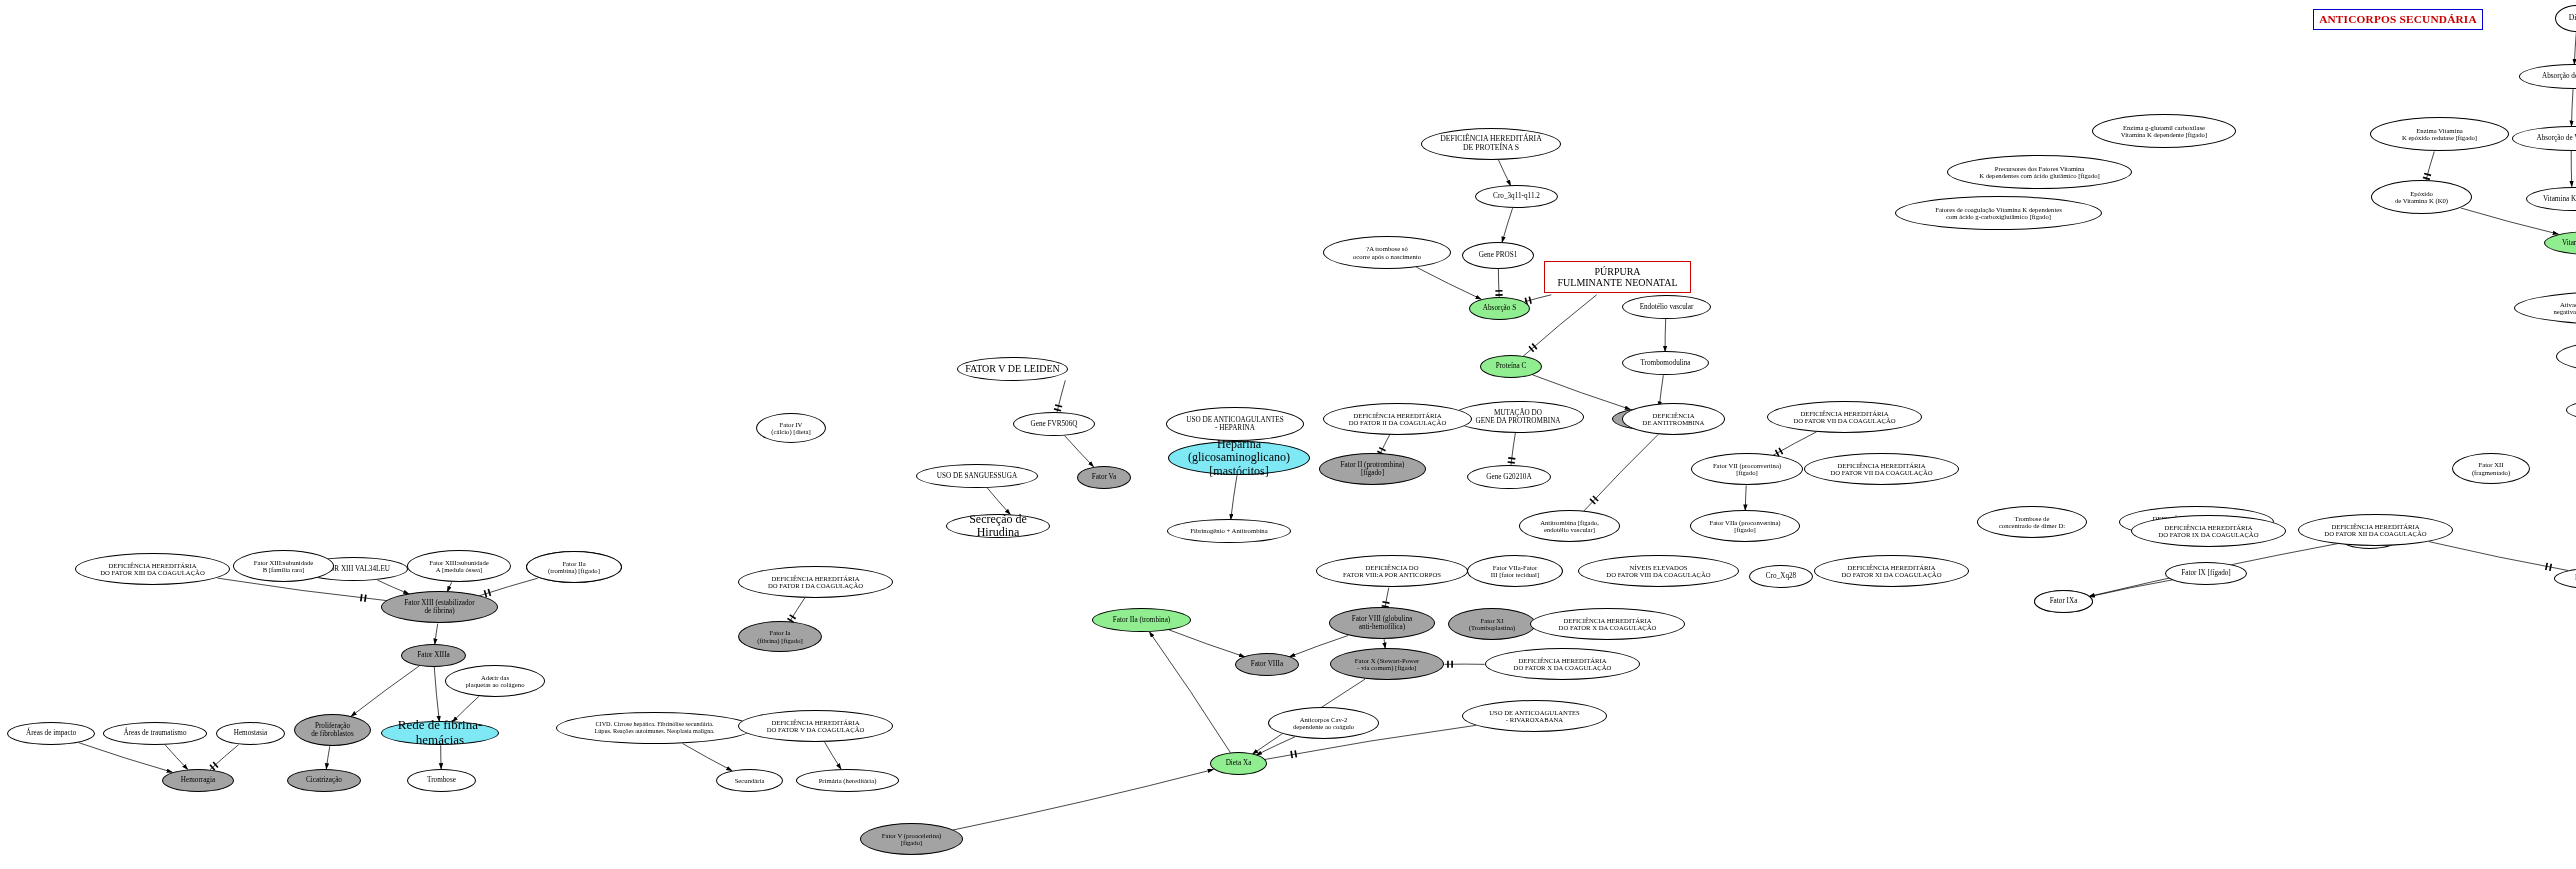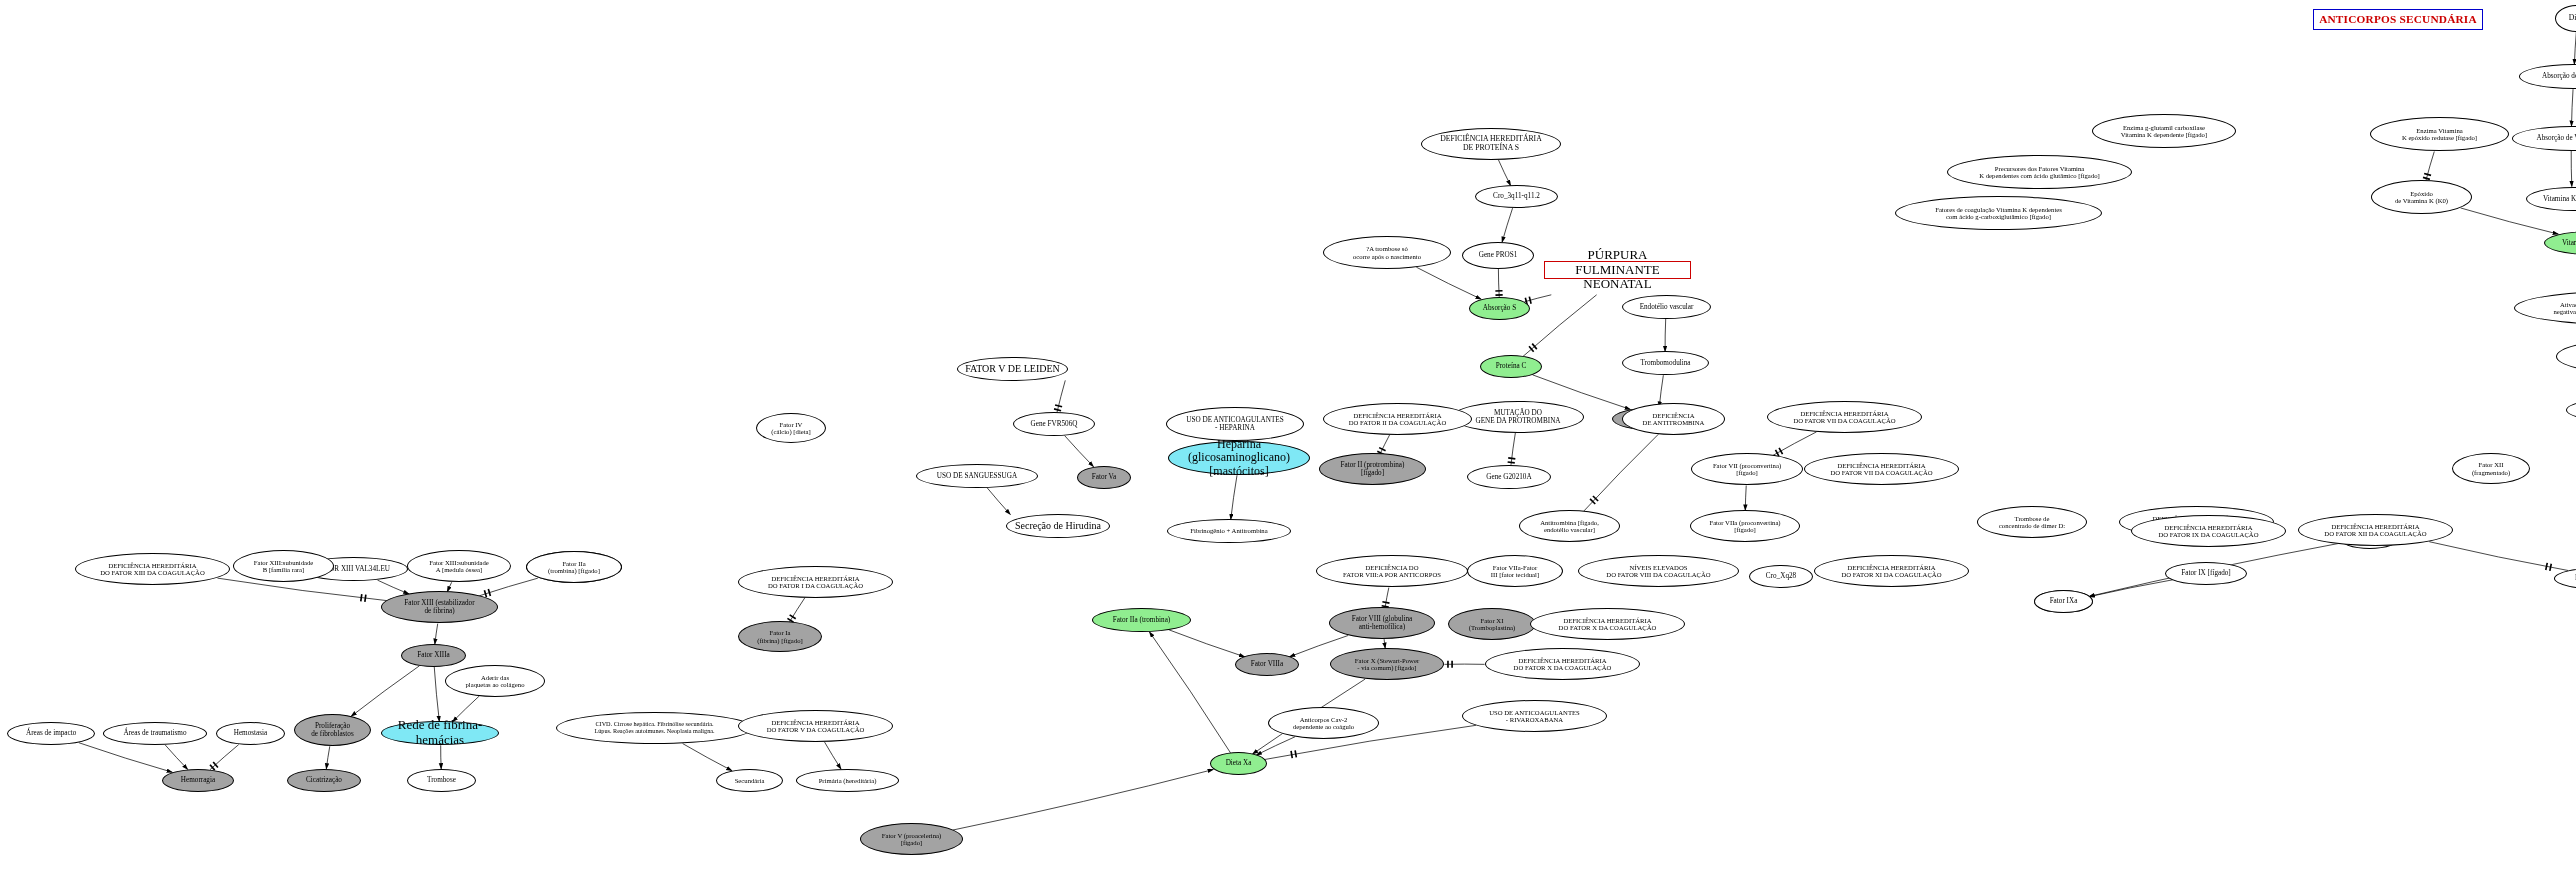--- a/index.html
+++ b/index.html
@@ -160,21 +160,21 @@
       <div class="node ellipse fill-white" style="left: 2371px; top: 180px; width: 101px; height: 34px; font-size: 6.7px;">Epóxido<br>de Vitamina K (K0)</div>
       <div class="node ellipse fill-white" style="left: 2526px; top: 187px; width: 94px; height: 24px; font-size: 7.2px;">Vitamina K [plasma]</div>
       <div class="node ellipse fill-white" style="left: 1895px; top: 196px; width: 207px; height: 34px; font-size: 6.7px;">Fatores de coagulação Vitamina K dependentes<br>com ácido g-carboxiglutâmico [fígado]</div>
       <div class="node ellipse fill-green" style="left: 2544px; top: 231px; width: 94px; height: 24px; font-size: 7.2px;">Vitamina K [fígado]</div>
       <div class="node ellipse fill-white" style="left: 2514px; top: 291px; width: 216px; height: 34px; font-size: 6.7px;">Ativação por contato de superfície com cargas<br>negativas (via intrínseca) [colágeno ou endotoxina]</div>
       <div class="node ellipse fill-white" style="left: 2556px; top: 340px; width: 137px; height: 33px; font-size: 6.7px;">Cininogênio de<br>alto peso molecular (HMWK)</div>
       <div class="node ellipse fill-white" style="left: 1421px; top: 128px; width: 140px; height: 32px; font-size: 7.7px;">DEFICIÊNCIA HEREDITÁRIA<br>DE PROTEÍNA S</div>
       <div class="node ellipse fill-white" style="left: 1475px; top: 185px; width: 83px; height: 23px; font-size: 7.2px;">Cro_3q11-q11.2</div>
       <div class="node ellipse fill-white" style="left: 1323px; top: 236px; width: 128px; height: 33px; font-size: 6.7px;">?A trombose só<br>ocorre após o nascimento</div>
       <div class="node ellipse fill-white" style="left: 1462px; top: 242px; width: 72px; height: 27px; font-size: 7.2px;">Gene PROS1</div>
-      <div class="node box fill-white purpura-box" style="left: 1544px; top: 261px; width: 147px; height: 18px; font-size: 13px;">PÚRPURA<br>FULMINANTE NEONATAL</div>
+      <div class="node box fill-white purpura-box" style="left: 1544px; top: 261px; width: 147px; height: 32px; font-size: 10px;">PÚRPURA<br>FULMINANTE NEONATAL</div>
       <div class="node ellipse fill-green" style="left: 1469px; top: 297px; width: 61px; height: 23px; font-size: 7.2px;">Absorção S</div>
       <div class="node ellipse fill-white" style="left: 1622px; top: 295px; width: 89px; height: 24px; font-size: 7.2px;">Endotélio vascular</div>
       <div class="node ellipse fill-white" style="left: 957px; top: 357px; width: 111px; height: 24px; font-size: 10px;">FATOR V DE LEIDEN</div>
       <div class="node ellipse fill-green" style="left: 1480px; top: 355px; width: 62px; height: 23px; font-size: 7.2px;">Proteína C</div>
       <div class="node ellipse fill-white" style="left: 1622px; top: 351px; width: 87px; height: 24px; font-size: 7.2px;">Trombomodulina</div>
       <div class="node ellipse fill-white" style="left: 756px; top: 413px; width: 70px; height: 30px; font-size: 6.7px;">Fator IV<br>(cálcio) [dieta]</div>
       <div class="node ellipse fill-white" style="left: 1452px; top: 401px; width: 132px; height: 32px; font-size: 7.2px;">MUTAÇÃO DO<br>GENE DA PROTROMBINA</div>
       <div class="node ellipse fill-yellow" style="left: 1612px; top: 407px; width: 93px; height: 24px; font-size: 7.2px;">Proteína C ativada</div>
       <div class="node ellipse fill-white" style="left: 1013px; top: 412px; width: 82px; height: 24px; font-size: 7.2px;">Gene FVR506Q</div>
       <div class="node ellipse fill-white" style="left: 1166px; top: 407px; width: 138px; height: 34px; font-size: 7.2px;">USO DE ANTICOAGULANTES<br>- HEPARINA</div>
@@ -185,21 +185,21 @@
       <div class="node ellipse fill-white" style="left: 299px; top: 557px; width: 109px; height: 24px; font-size: 7.2px;">FATOR XIII VAL34LEU</div>
       <div class="node ellipse fill-white" style="left: 407px; top: 550px; width: 104px; height: 32px; font-size: 6.7px;">Fator XIII:subunidade<br>A [medula óssea]</div>
       <div class="node ellipse fill-white" style="left: 526px; top: 551px; width: 96px; height: 32px; font-size: 6.7px;">Fator IIa<br>(trombina) [fígado]</div>
       <div class="node ellipse fill-yellow" style="left: 1077px; top: 466px; width: 54px; height: 23px; font-size: 7.2px;">Fator Va</div>
       <div class="node ellipse fill-cyan" style="left: 1168px; top: 441px; width: 142px; height: 34px; font-size: 12px;">Heparina (glicosaminoglicano)<br>[mastócitos]</div>
       <div class="node ellipse fill-yellow" style="left: 1319px; top: 453px; width: 107px; height: 32px; font-size: 7.2px;">Fator II (protrombina)<br>[fígado]</div>
       <div class="node ellipse fill-white" style="left: 1467px; top: 465px; width: 84px; height: 24px; font-size: 7.2px;">Gene G20210A</div>
       <div class="node ellipse fill-white" style="left: 1691px; top: 453px; width: 112px; height: 32px; font-size: 6.7px;">Fator VII (proconvertina)<br>[fígado]</div>
       <div class="node ellipse fill-white" style="left: 1804px; top: 453px; width: 155px; height: 32px; font-size: 6.7px;">DEFICIÊNCIA HEREDITÁRIA<br>DO FATOR VII DA COAGULAÇÃO</div>
       <div class="node ellipse fill-white" style="left: 916px; top: 464px; width: 122px; height: 24px; font-size: 7.2px;">USO DE SANGUESSUGA</div>
-      <div class="node ellipse fill-white" style="left: 1006px; top: 514px; width: 104px; height: 24px; font-size: 10px;">Secreção de Hirudina</div>
+      <div class="node ellipse fill-white" style="left: 946px; top: 514px; width: 104px; height: 24px; font-size: 12px;">Secreção de Hirudina</div>
       <div class="node ellipse fill-white" style="left: 1167px; top: 519px; width: 124px; height: 24px; font-size: 6.7px;">Fibrinogênio + Antitrombina</div>
       <div class="node ellipse fill-white" style="left: 1519px; top: 510px; width: 101px; height: 32px; font-size: 6.7px;">Antitrombina [fígado,<br>endotélio vascular]</div>
       <div class="node ellipse fill-white" style="left: 1690px; top: 510px; width: 110px; height: 32px; font-size: 6.7px;">Fator VIIa (proconvertina)<br>[fígado]</div>
       <div class="node ellipse fill-white" style="left: 1977px; top: 506px; width: 110px; height: 32px; font-size: 6.7px;">Trombose de<br>concentrado de dímer D:</div>
       <div class="node ellipse fill-white" style="left: 2119px; top: 506px; width: 155px; height: 32px; font-size: 6.7px;">DEFICIÊNCIA HEREDITÁRIA<br>DO FATOR IX DA COAGULAÇÃO</div>
       <div class="node ellipse fill-white" style="left: 2452px; top: 453px; width: 78px; height: 31px; font-size: 6.7px;">Fator XII<br>(fragmentado)</div>
       <div class="node ellipse fill-white" style="left: 2566px; top: 398px; width: 109px; height: 24px; font-size: 7.2px;">Fator XIIa (Hageman)</div>
       <div class="node ellipse fill-white" style="left: 2339px; top: 526px; width: 61px; height: 23px; font-size: 7.2px;">Fator XIIa</div>
       <div class="node ellipse fill-white" style="left: 2131px; top: 515px; width: 155px; height: 32px; font-size: 6.7px;">DEFICIÊNCIA HEREDITÁRIA<br>DO FATOR IX DA COAGULAÇÃO</div>
       <div class="node ellipse fill-white" style="left: 2298px; top: 514px; width: 155px; height: 32px; font-size: 6.7px;">DEFICIÊNCIA HEREDITÁRIA<br>DO FATOR XII DA COAGULAÇÃO</div>

